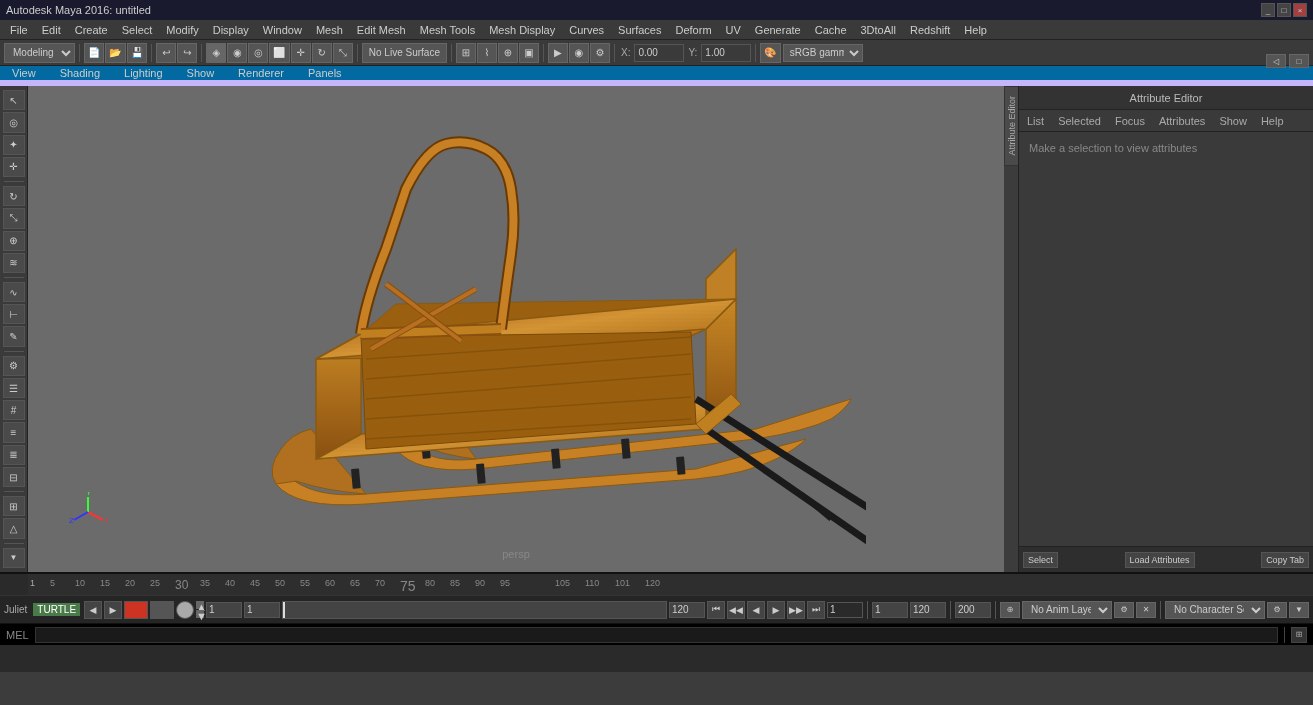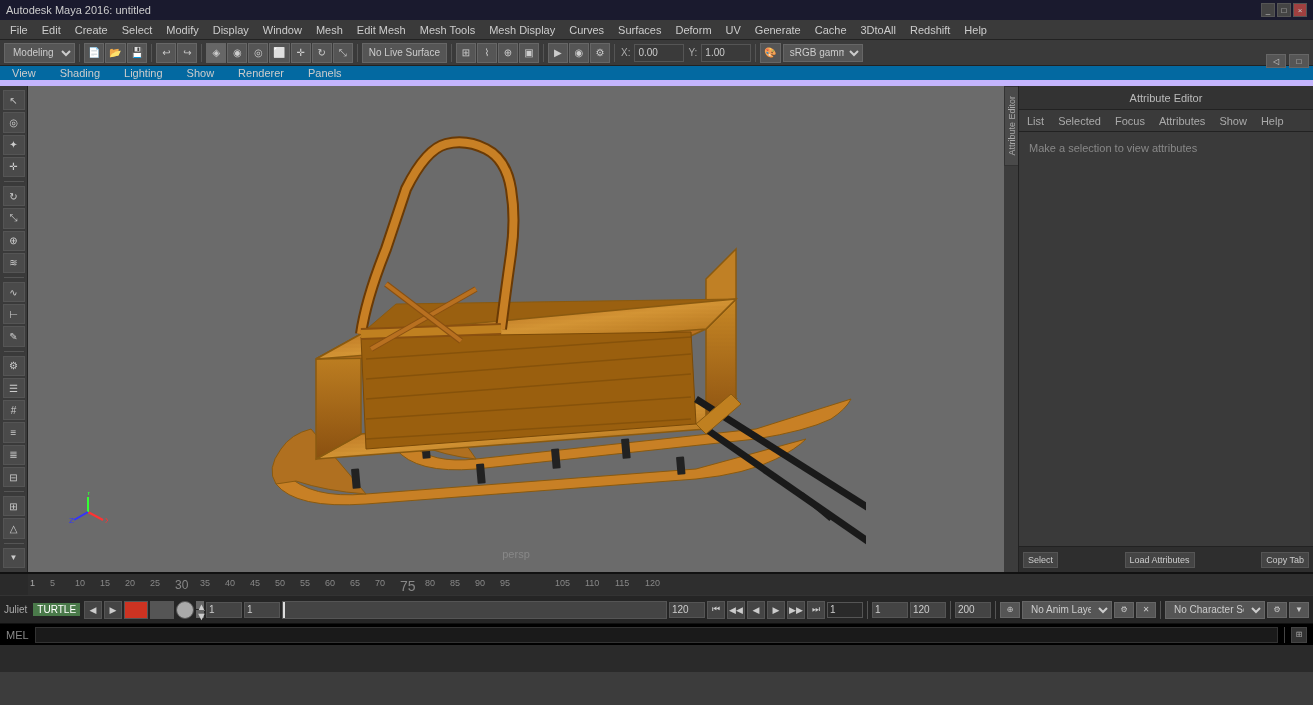--- a/index.html
+++ b/index.html
@@ -451,21 +451,21 @@
       <div style="position:absolute; left:322px; top:4px; font-size:9px; color:#888;">65</div>
       <div style="position:absolute; left:347px; top:4px; font-size:9px; color:#888;">70</div>
       <div style="position:absolute; left:372px; top:4px; font-size:14px; color:#888;">75</div>
       <div style="position:absolute; left:397px; top:4px; font-size:9px; color:#888;">80</div>
       <div style="position:absolute; left:422px; top:4px; font-size:9px; color:#888;">85</div>
       <div style="position:absolute; left:447px; top:4px; font-size:9px; color:#888;">90</div>
       <div style="position:absolute; left:472px; top:4px; font-size:9px; color:#888;">95</div>
       <div style="position:absolute; left:497px; top:4px; font-size:9px; color:#888;margin-top:28px;">100</div>
       <div style="position:absolute; left:527px; top:4px; font-size:9px; color:#888;">105</div>
       <div style="position:absolute; left:557px; top:4px; font-size:9px; color:#888;">110</div>
-      <div style="position:absolute; left:587px; top:4px; font-size:9px; color:#888;">115</div>
+      <div style="position:absolute; left:587px; top:4px; font-size:9px; color:#888;">101</div>
       <div style="position:absolute; left:617px; top:4px; font-size:9px; color:#888;">120</div>
     </div>
   </div>
 
   <div id="anim-controls-row" style="height:28px; display:flex; align-items:center; padding:0 4px; gap:2px; background:#252525; border-top:1px solid #333;">
 
     <span style="font-size:10px; color:#aaa; margin-right:4px;">Juliet</span>
     <span style="font-size:10px; background:#4a7a4a; color:#fff; padding:1px 4px; margin-right:2px;">TURTLE</span>
     <div class="play-btn">◀</div>
     <div class="play-btn">▶</div>

